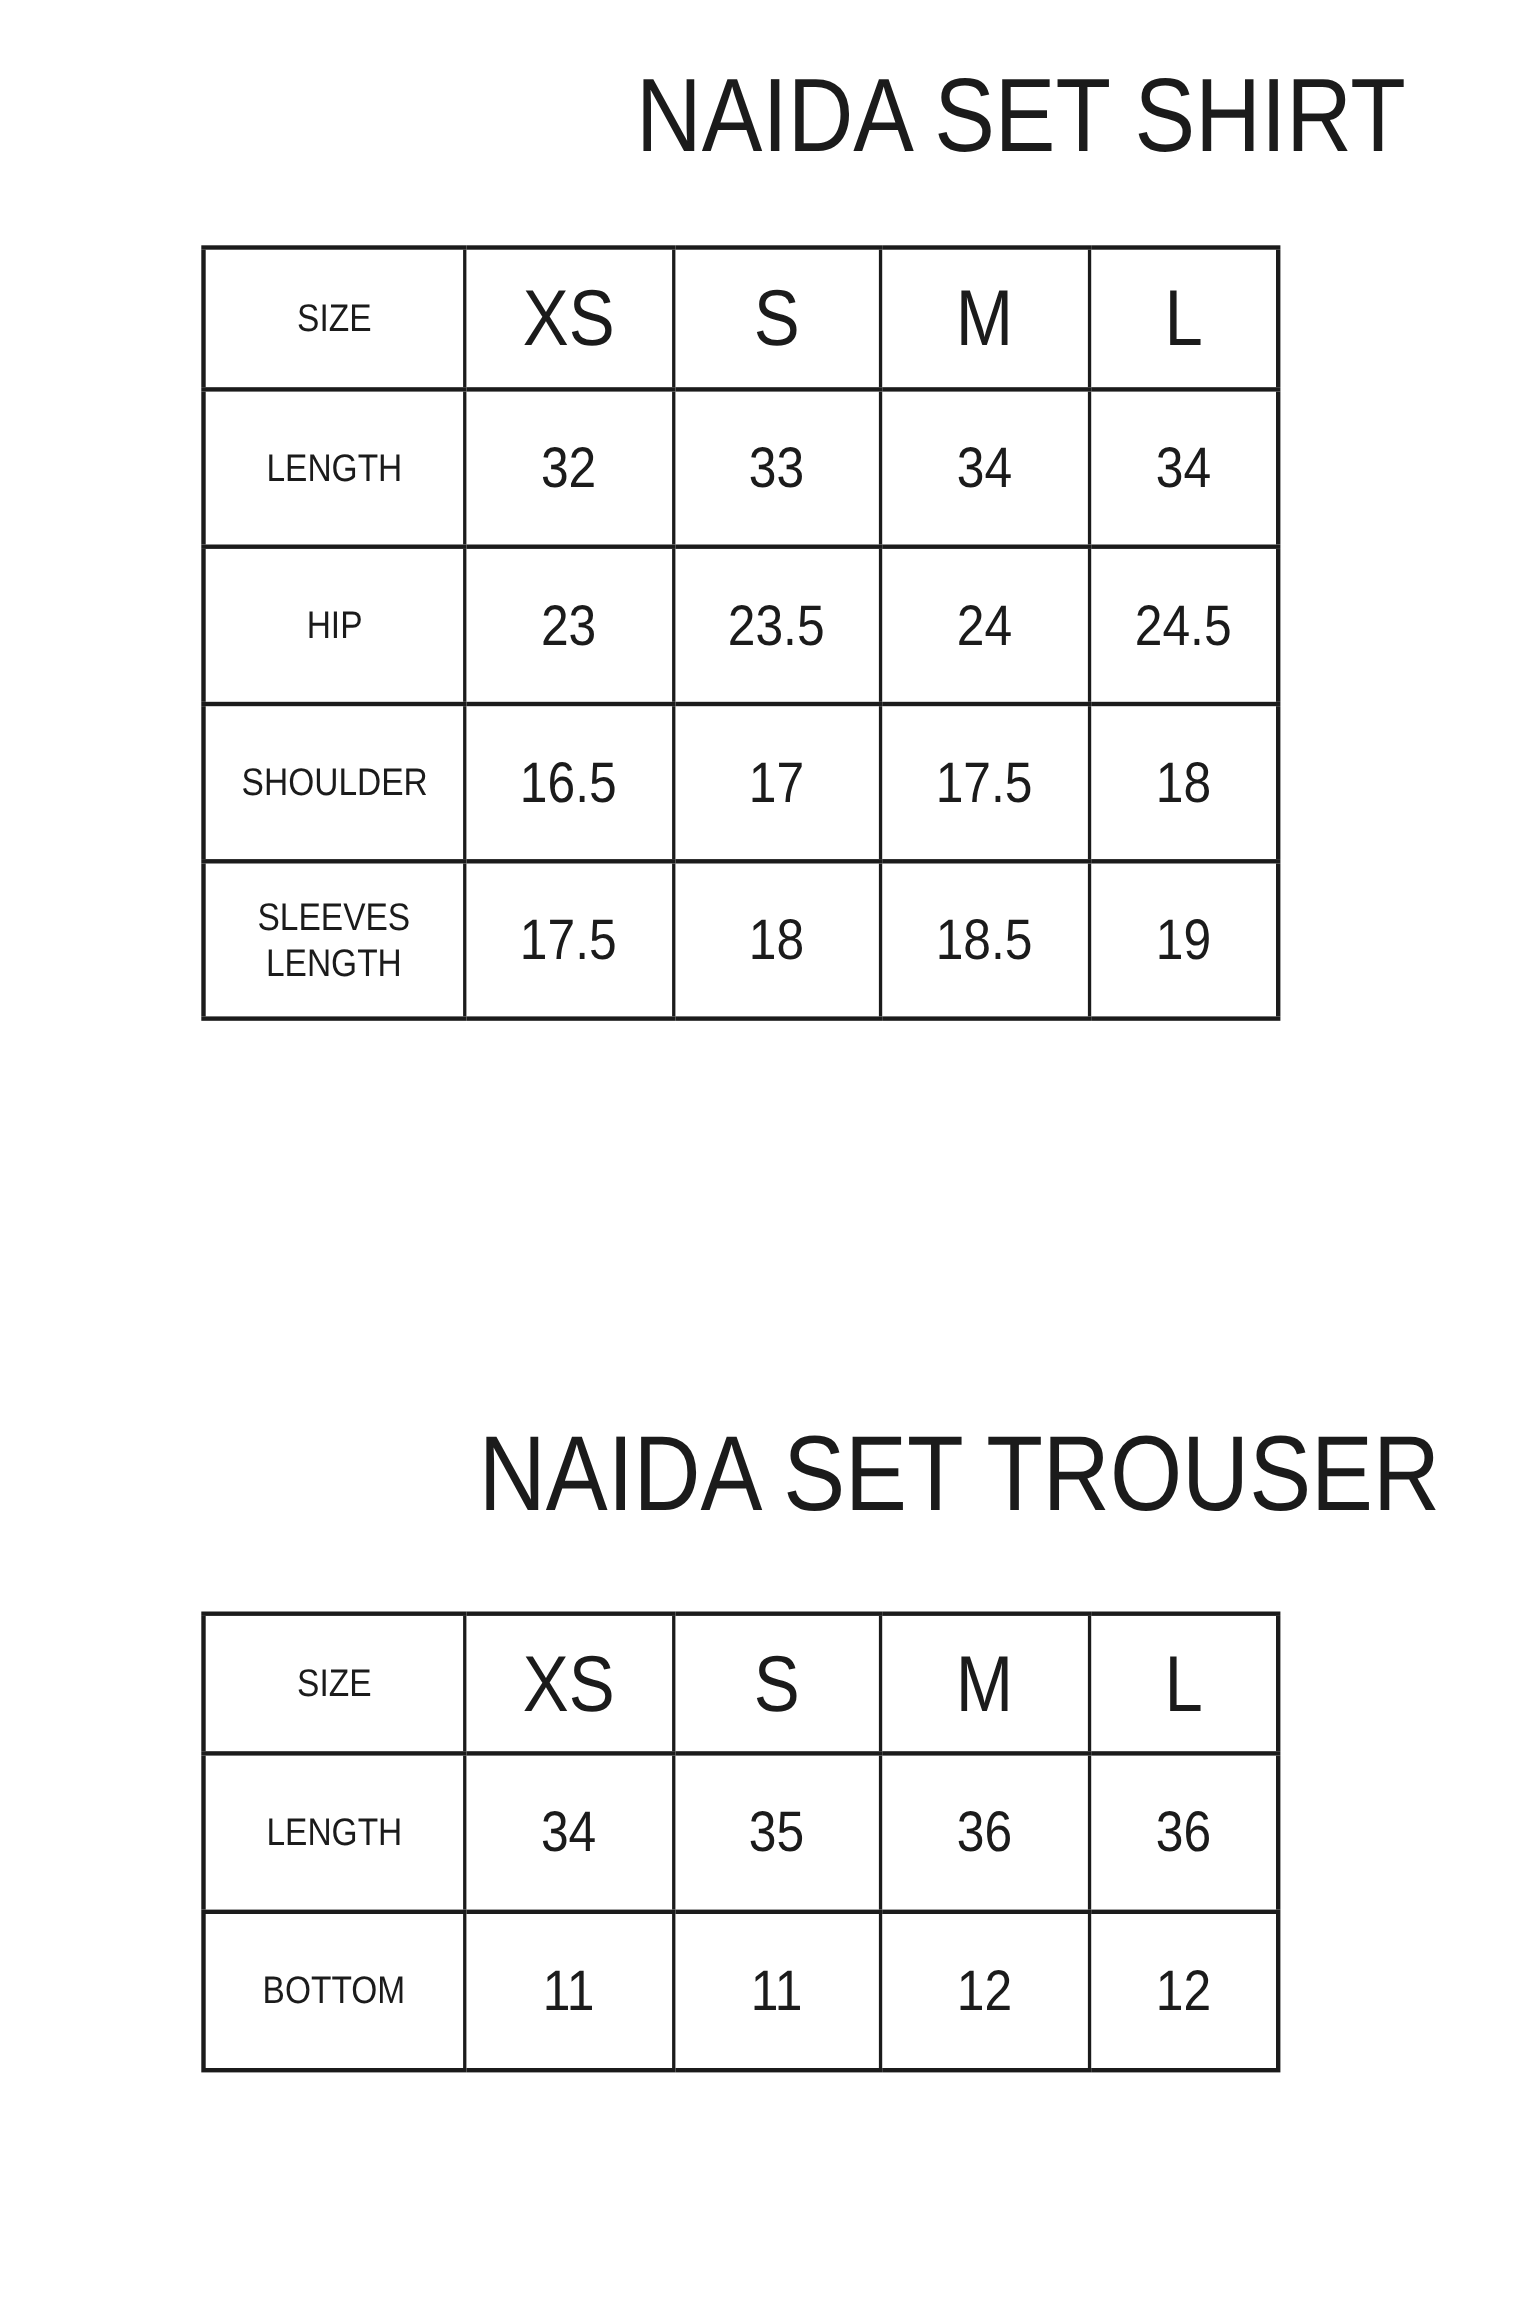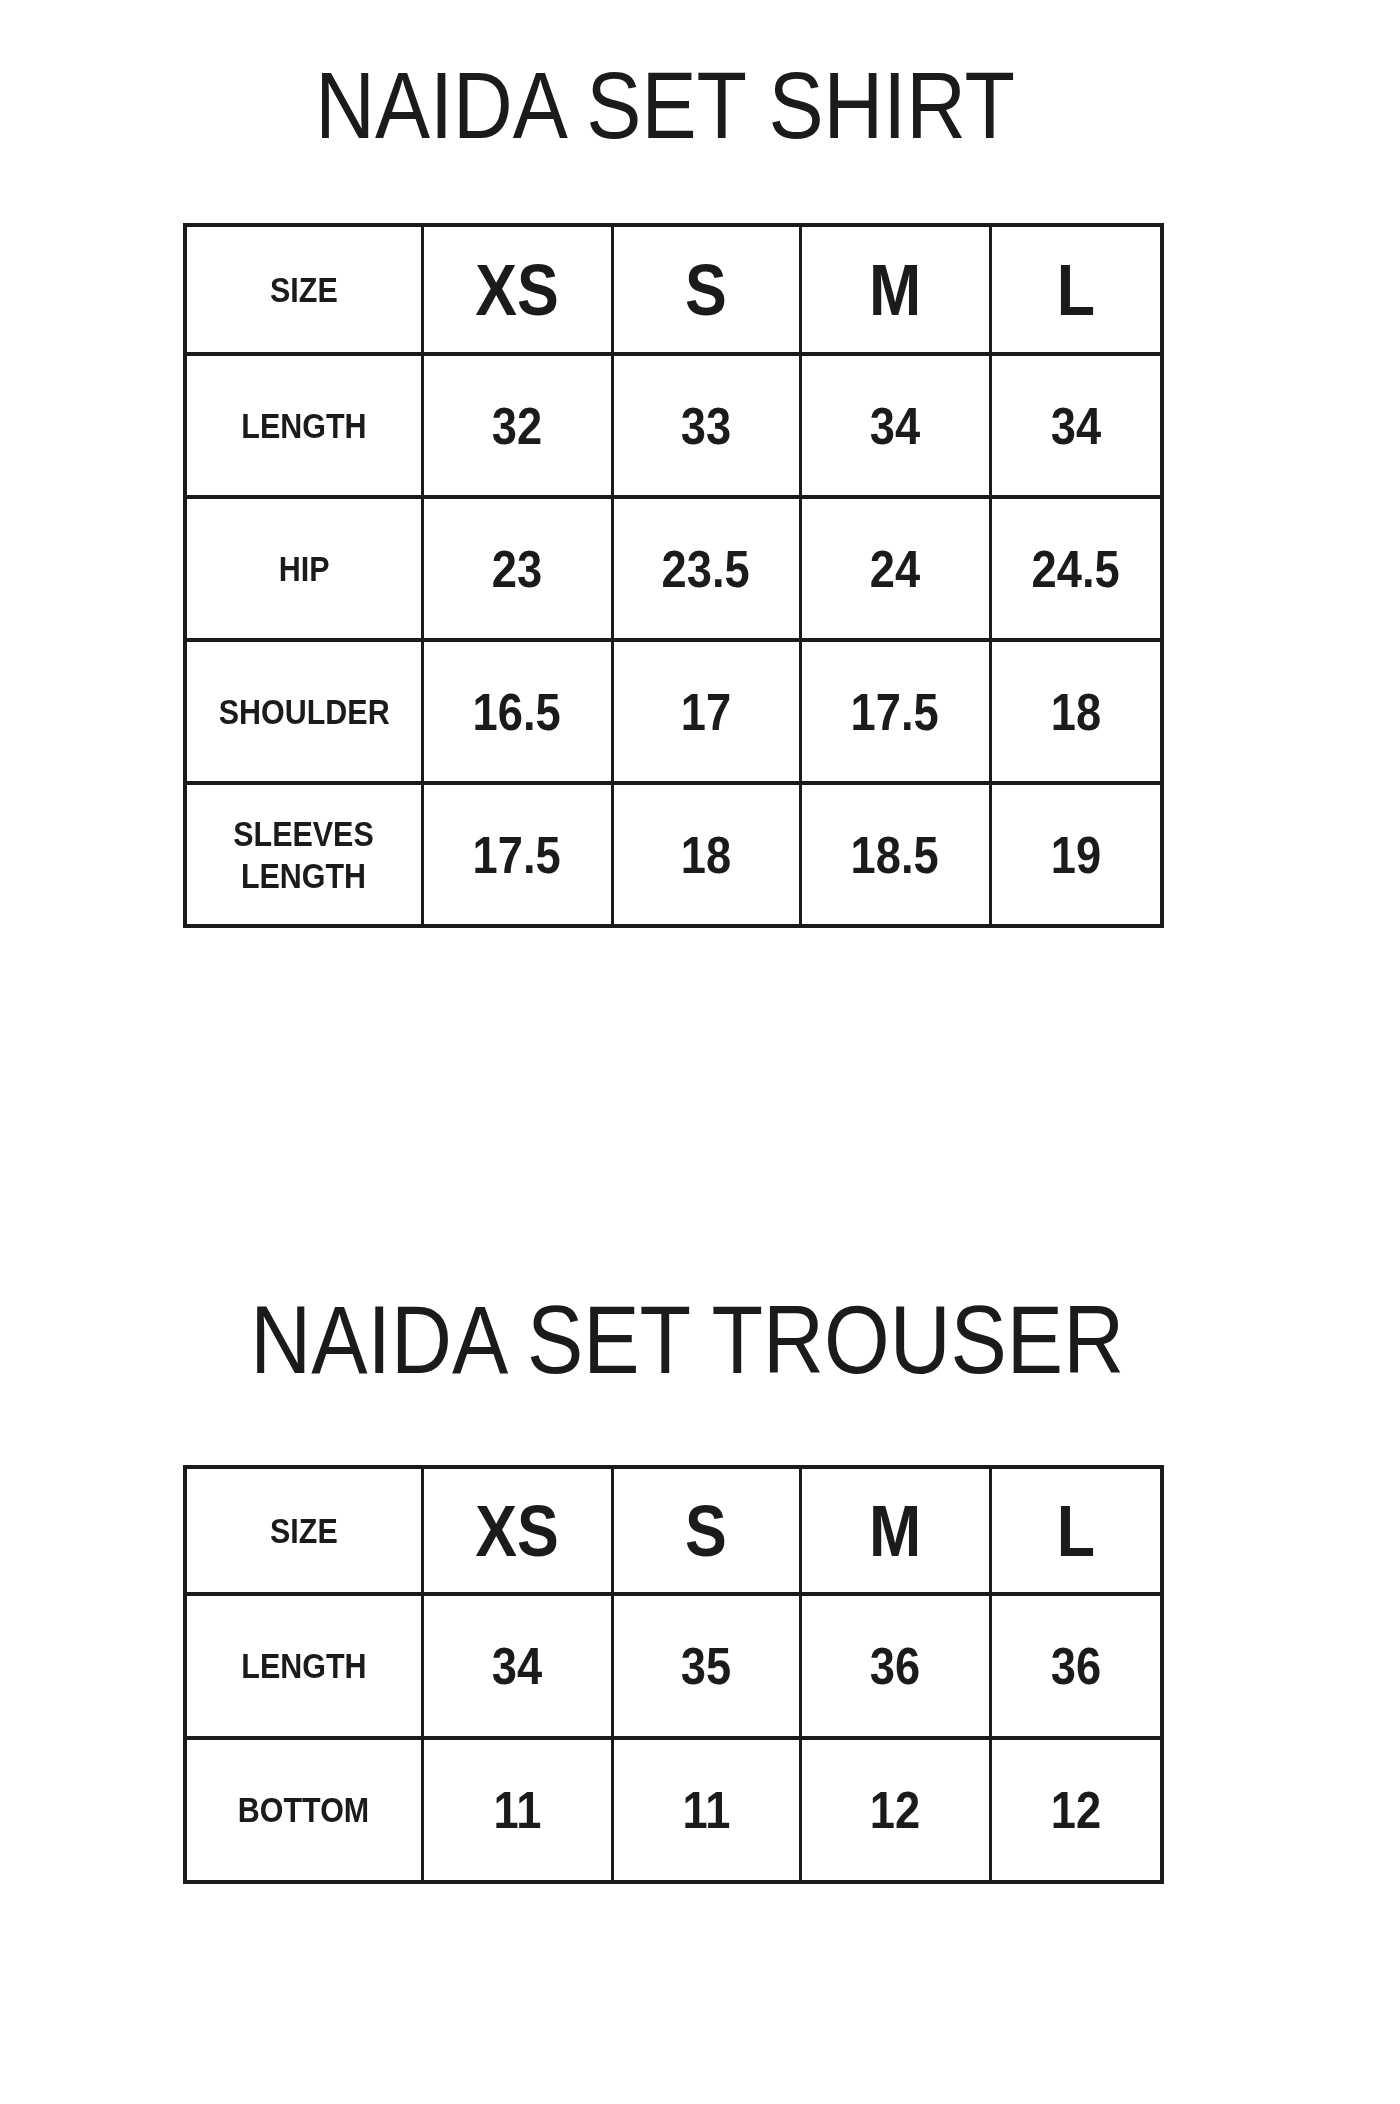--- a/index.html
+++ b/index.html
@@ -11,21 +11,21 @@
     height: 2104px;
     position: relative;
     background: #ffffff;
     font-family: "Liberation Sans", sans-serif;
     color: #1b1b1b;
     overflow: hidden;
   }
   .title {
     position: absolute;
     left: 0;
-    text-align: center;
+    text-align: right;
     line-height: 1;
     font-weight: 400;
     white-space: nowrap;
   }
   .title-shirt {
     top: 58px;
     width: 1330px;
     font-size: 95px;
   }
   .title-trouser {
@@ -34,21 +34,20 @@
     font-size: 97px;
   }
   .cond {
     display: inline-block;
     transform: scaleX(0.87);
     transform-origin: 50% 50%;
   }
   .table-wrap {
     position: absolute;
     left: 183px;
-    font-weight: bold;
   }
   .wrap-shirt  { top: 223px; }
   .wrap-trouser{ top: 1465px; }
   table.size-table {
     border-collapse: collapse;
     table-layout: fixed;
     width: 977px;
     border: 4px solid #1b1b1b;
   }
   table.size-table td {

